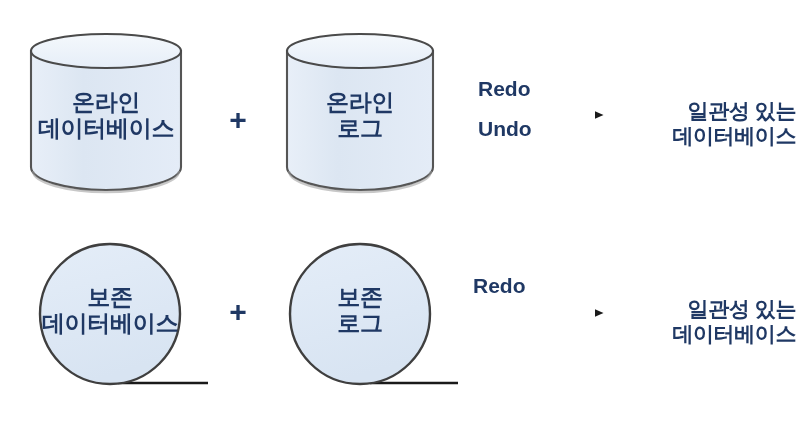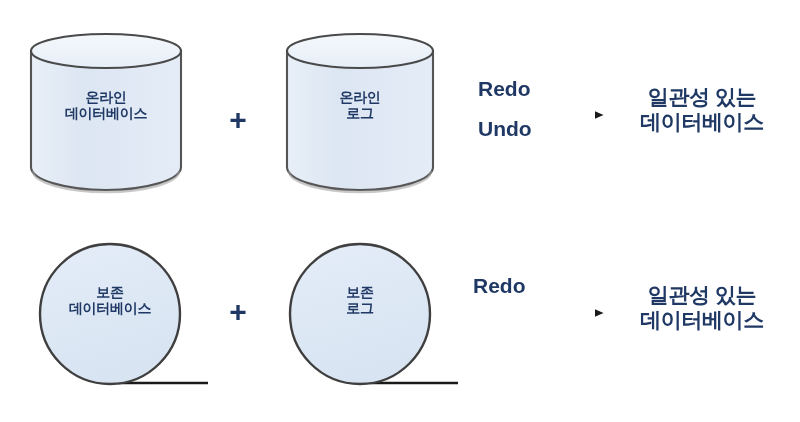--- a/index.html
+++ b/index.html
@@ -28,21 +28,21 @@
     position: absolute;
     text-align: center;
     color: #1F3864;
     font-weight: bold;
     line-height: 1.12;
     letter-spacing: -0.3px;
     white-space: pre-line;
     pointer-events: none;
   }
   .node-label {
-    font-size: 14px;
+    font-size: 23px;
     text-align: center;
   }
   .plus-sign {
     position: absolute;
     color: #1F3864;
     font-weight: bold;
     font-size: 30px;
     line-height: 1;
     text-align: center;
   }
@@ -51,24 +51,25 @@
     color: #1F3864;
     font-weight: bold;
     font-size: 21px;
     line-height: 1.05;
   }
   .result-label {
     position: absolute;
     color: #1F3864;
     font-weight: bold;
     font-size: 21px;
-    text-align: center;
+    text-align: right;
     line-height: 1.2;
     white-space: pre-line;
     letter-spacing: -0.4px;
+    margin-top: 14px;
   }
 </style>
 </head>
 <body>
 
 <div id="canvas">
 
   <svg class="svg-layer" viewBox="0 0 800 422" xmlns="http://www.w3.org/2000/svg">
     <defs>
       <linearGradient id="cylBodyGrad" x1="0" y1="0" x2="1" y2="0">

